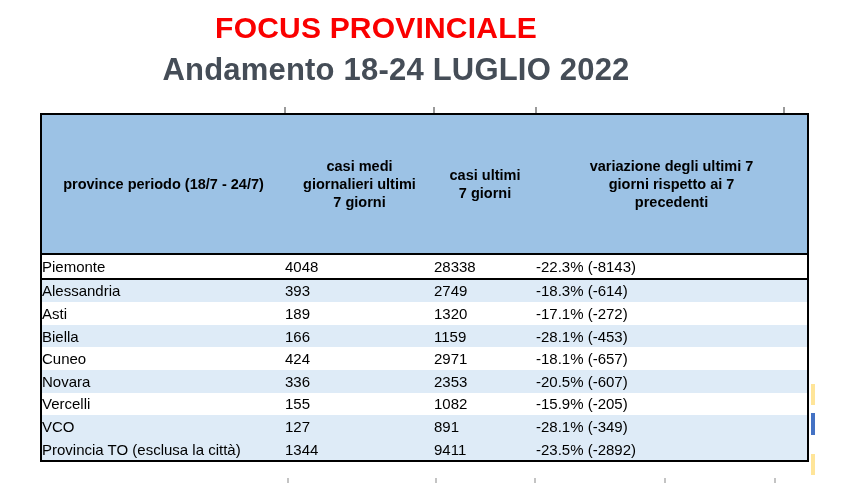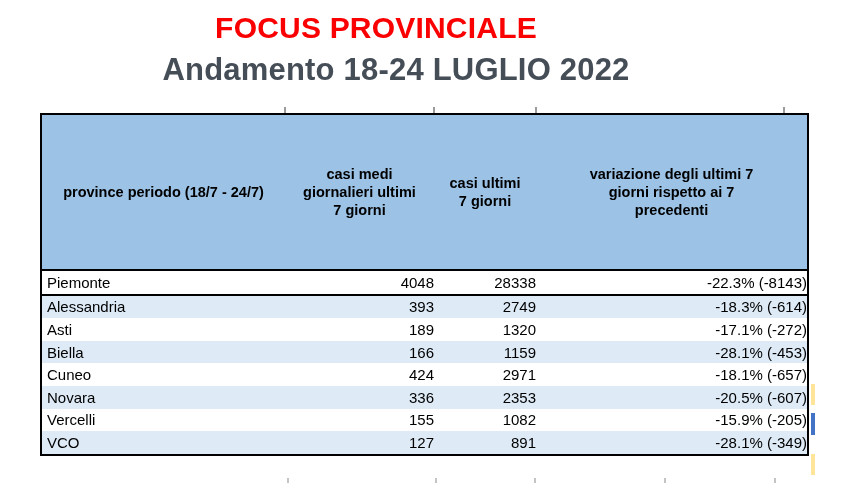--- a/index.html
+++ b/index.html
@@ -40,35 +40,34 @@
 
   .data-table thead th {
     background:var(--header-blue, #9cc2e5);
     height:130px;
     font-size:14.5px; font-weight:bold;
     color:#000;
     text-align:center; vertical-align:middle;
     line-height:1.25;
     padding:0 10px;
   }
-  .data-table thead th:nth-child(2) { padding:12px 14px; }
+  .data-table thead th:nth-child(2) { padding:4px 14px; }
   .data-table thead th:nth-child(4) { padding:0 44px; }
 
   .data-table tbody td {
     height:22.6px;
     font-size:15px;
     color:#000;
-    text-align:right; vertical-align:middle;
+    text-align:left; vertical-align:middle;
     padding:0;
     white-space:nowrap;
     overflow:hidden;
   }
   .data-table tbody td.col-name {
     text-align:left;
-    padding-left:5px;
   }
   .data-table tr.row-band { background:var(--band-blue, #deebf7); }
   .data-table tr.row-plain { background:#ffffff; }
   .data-table tr.row-highlight { background:#ffffff; }
   .data-table tr.row-highlight td {
     border-top:2px solid var(--border-black, #000);
     border-bottom:2px solid var(--border-black, #000);
   }
 
   
@@ -148,20 +147,26 @@
         <td>155</td>
         <td>1082</td>
         <td>-15.9% (-205)</td>
       </tr>
       <tr class="row-band">
         <td class="col-name">VCO</td>
         <td>127</td>
         <td>891</td>
         <td>-28.1% (-349)</td>
       </tr>
+      <tr class="row-band">
+        <td class="col-name">Provincia TO (esclusa la città)</td>
+        <td>1344</td>
+        <td>9411</td>
+        <td>-23.5% (-2892)</td>
+      </tr>
     </tbody>
 </table>
 
 <div class="tick-top" style="left:284px"></div>
 <div class="tick-top" style="left:433px"></div>
 <div class="tick-top" style="left:535px"></div>
 <div class="tick-top" style="left:783px"></div>
 <div class="tick-bottom" style="left:287px"></div>
 <div class="tick-bottom" style="left:435px"></div>
 <div class="tick-bottom" style="left:534px"></div>

